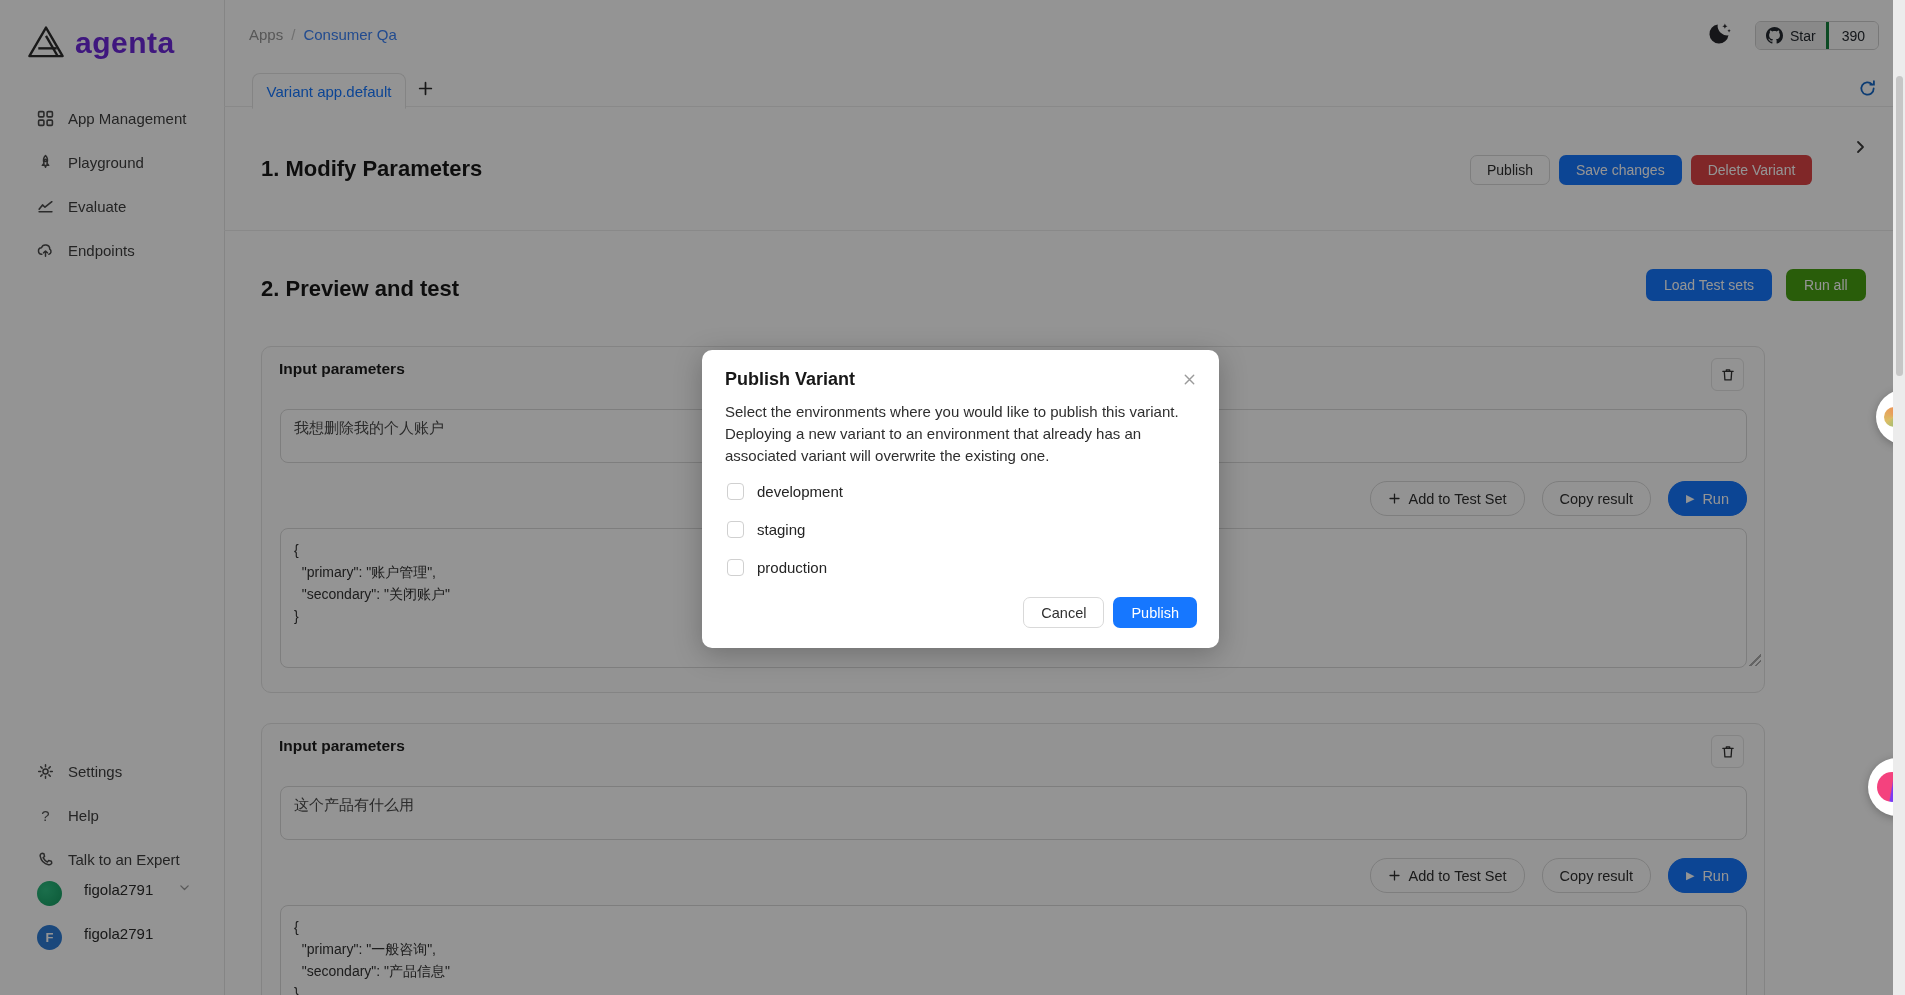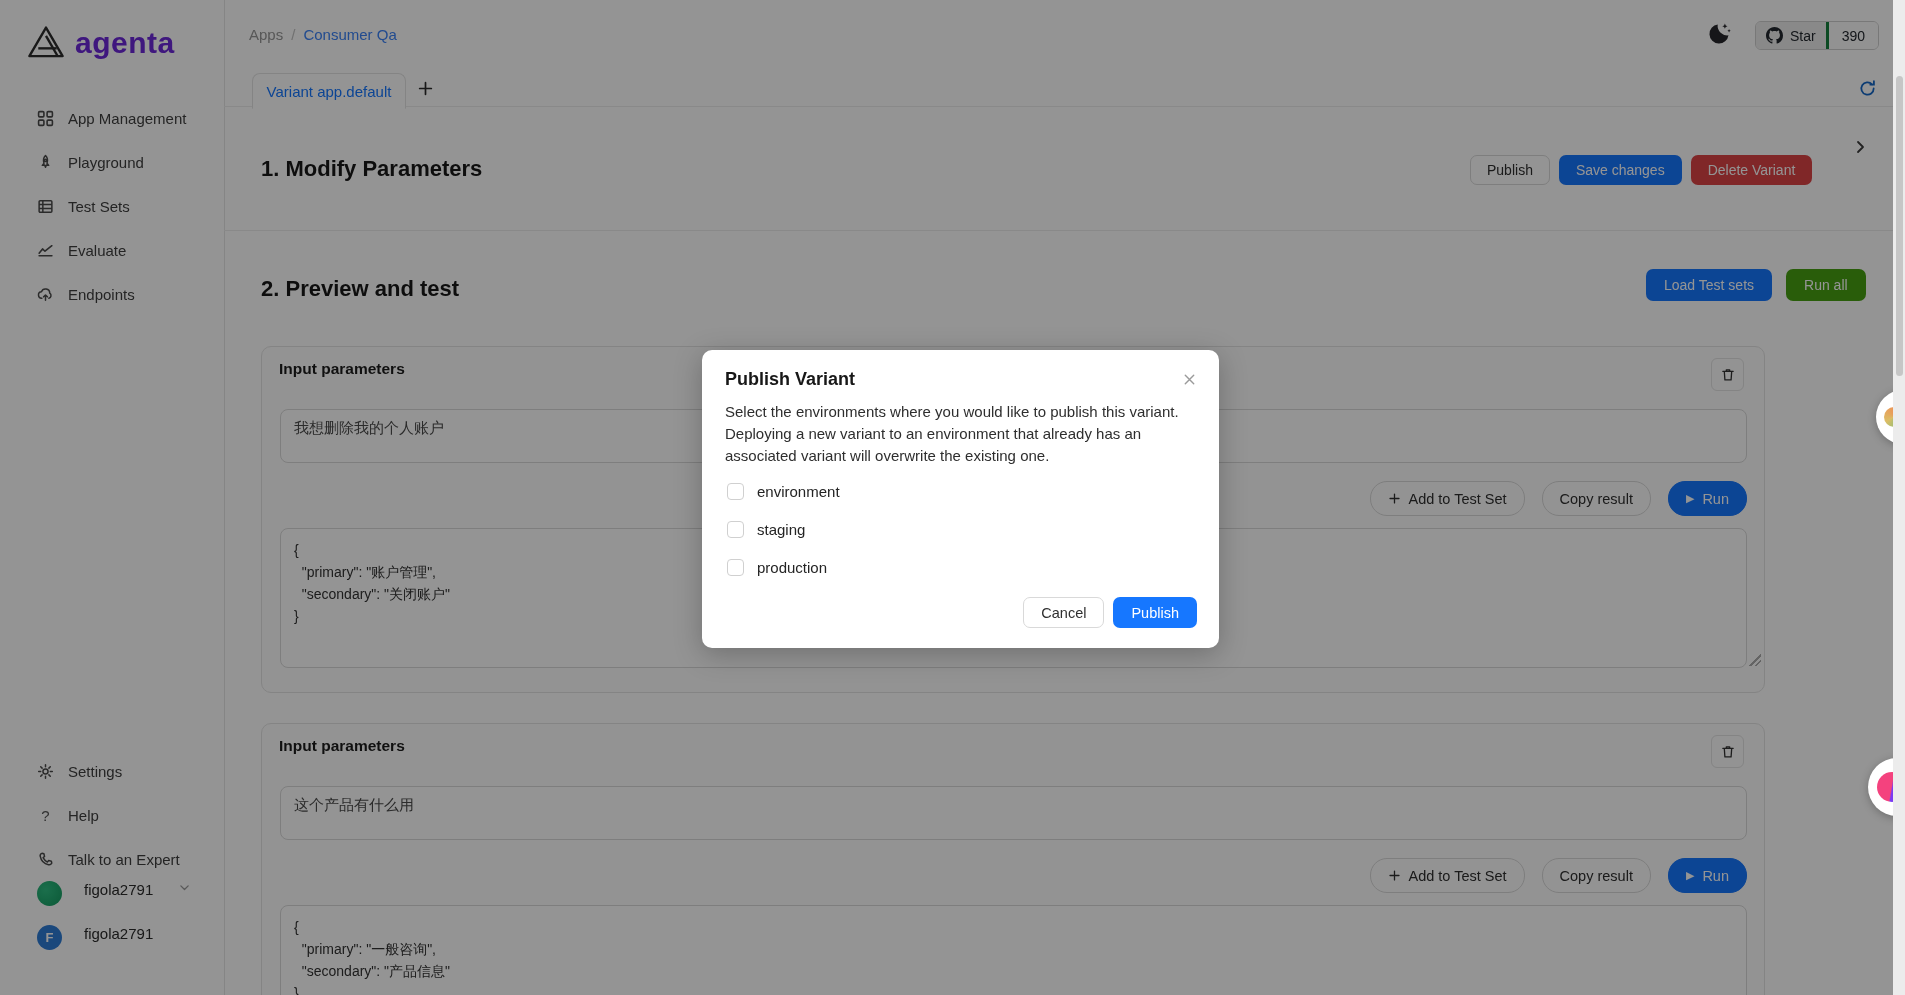--- a/index.html
+++ b/index.html
@@ -47,21 +47,21 @@
   .h-section{position:absolute;font-size:22px;font-weight:700;color:#191919;z-index:1;}
   #h1{left:261px;top:156px;}
   #h2{left:261px;top:276px;}
   .collapse-chevron{position:absolute;left:1852px;top:139px;color:#3c3c3c;cursor:pointer;z-index:1;}
   .divider2{position:absolute;left:224px;right:0;top:230px;height:1px;background:#ececec;z-index:1;}
 
   .btn{display:inline-flex;align-items:center;justify-content:center;border-radius:7px;font-size:14px;
        cursor:pointer;border:1px solid transparent;white-space:nowrap;}
   .btn-default{background:#fff;border-color:#d9d9d9;color:#2f2f2f;}
   .btn-primary{background:#1677ff;color:#fff;}
-  .btn-danger{background:#dc4446;color:#fff;}
+  .btn-danger{background:#dc4446;color:#fff;border-radius:6px;}
   .btn-success{background:#47a112;color:#fff;}
   .row1-btns{position:absolute;left:1470px;top:155px;display:flex;gap:9px;z-index:1;}
   .row1-btns .btn{height:30px;padding:0 16px;}
   .row2-btns{position:absolute;left:1646px;top:269px;display:flex;gap:14px;z-index:1;}
   .row2-btns .btn{height:32px;padding:0 17px;}
 
   
   .panel{position:absolute;left:261px;width:1504px;height:347px;background:#fdfdfd;
          border:1px solid #e4e4e4;border-radius:10px;box-sizing:border-box;z-index:1;}
   #panel1{top:346px;}
@@ -141,29 +141,20 @@
       <span class="icon">
         <svg width="17" height="17" viewBox="0 0 16 16" fill="none" stroke="currentColor" stroke-width="1.4" stroke-linejoin="round">
           <path d="M8 1.5c1.8 1.8 2.3 4.5 1.4 7.2l1.6 2-2.2-.4-.8 2.2-.8-2.2-2.2.4 1.6-2C5.7 6 6.2 3.3 8 1.5z"></path>
           <circle cx="8" cy="6" r="1.1"></circle>
         </svg>
       </span>
       <span>Playground</span>
     </div>
     <div class="nav-item">
       <span class="icon">
-        <svg width="17" height="17" viewBox="0 0 16 16" fill="none" stroke="currentColor" stroke-width="1.4">
-          <rect x="2" y="2.5" width="12" height="11" rx="1"></rect>
-            <path d="M2 6.2h12M2 9.9h12M5.5 2.5v11"></path>
-        </svg>
-      </span>
-      <span>Test Sets</span>
-    </div>
-    <div class="nav-item">
-      <span class="icon">
         <svg width="17" height="17" viewBox="0 0 16 16" fill="none" stroke="currentColor" stroke-width="1.5" stroke-linecap="round" stroke-linejoin="round">
           <path d="M2 13h12"></path>
             <path d="M2 10.5l3.2-4 2.3 2.2L14 3.5"></path>
         </svg>
       </span>
       <span>Evaluate</span>
     </div>
     <div class="nav-item">
       <span class="icon">
         <svg width="17" height="17" viewBox="0 0 16 16" fill="none" stroke="currentColor" stroke-width="1.4" stroke-linecap="round" stroke-linejoin="round">
@@ -336,21 +327,21 @@
   <div class="modal-title">Publish Variant</div>
   <span class="modal-close">
     <svg width="15" height="15" viewBox="0 0 16 16" fill="none" stroke="currentColor" stroke-width="1.5" stroke-linecap="round">
       <path d="M3.5 3.5l9 9M12.5 3.5l-9 9"></path>
     </svg>
   </span>
   <div class="modal-desc">Select the environments where you would like to publish this variant. Deploying a new variant to an environment that already has an associated variant will overwrite the existing one.</div>
   <div class="env-list">
     <div class="env-row">
       <span class="cbox"></span>
-      <span class="env-label">environment</span>
+      <span class="env-label">development</span>
     </div>
     <div class="env-row">
       <span class="cbox"></span>
       <span class="env-label">staging</span>
     </div>
     <div class="env-row">
       <span class="cbox"></span>
       <span class="env-label">production</span>
     </div>
   </div>

